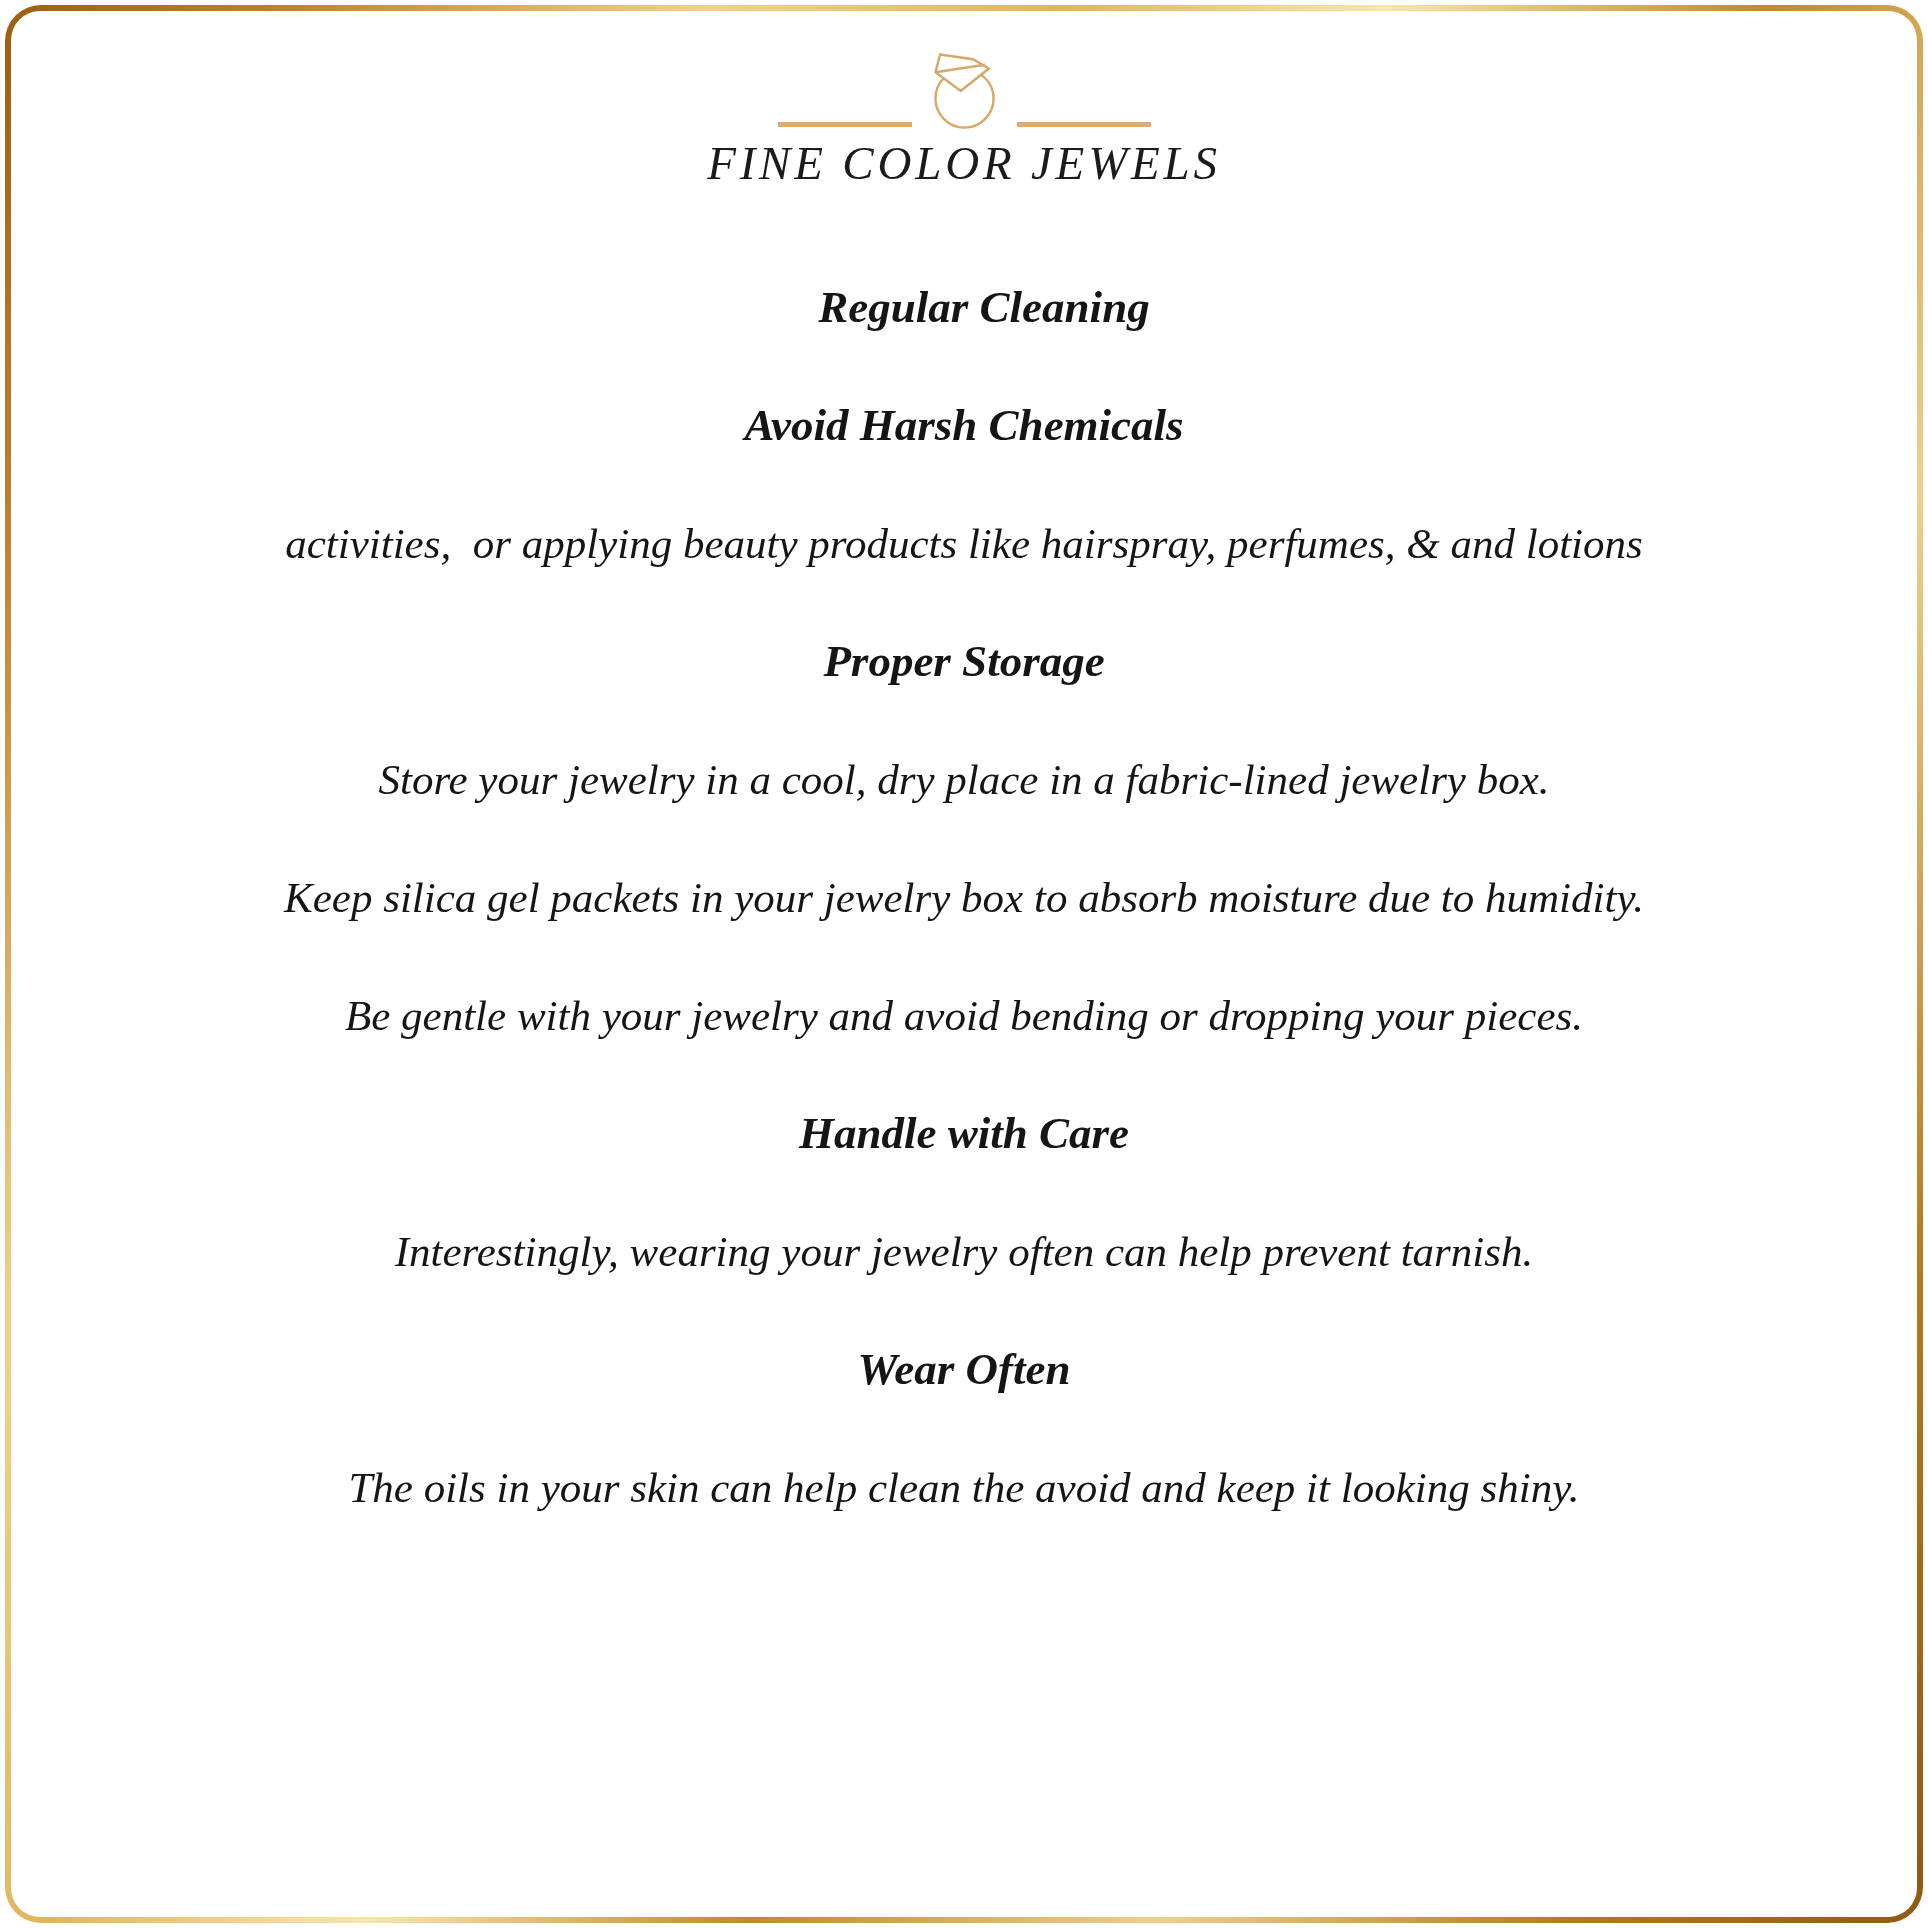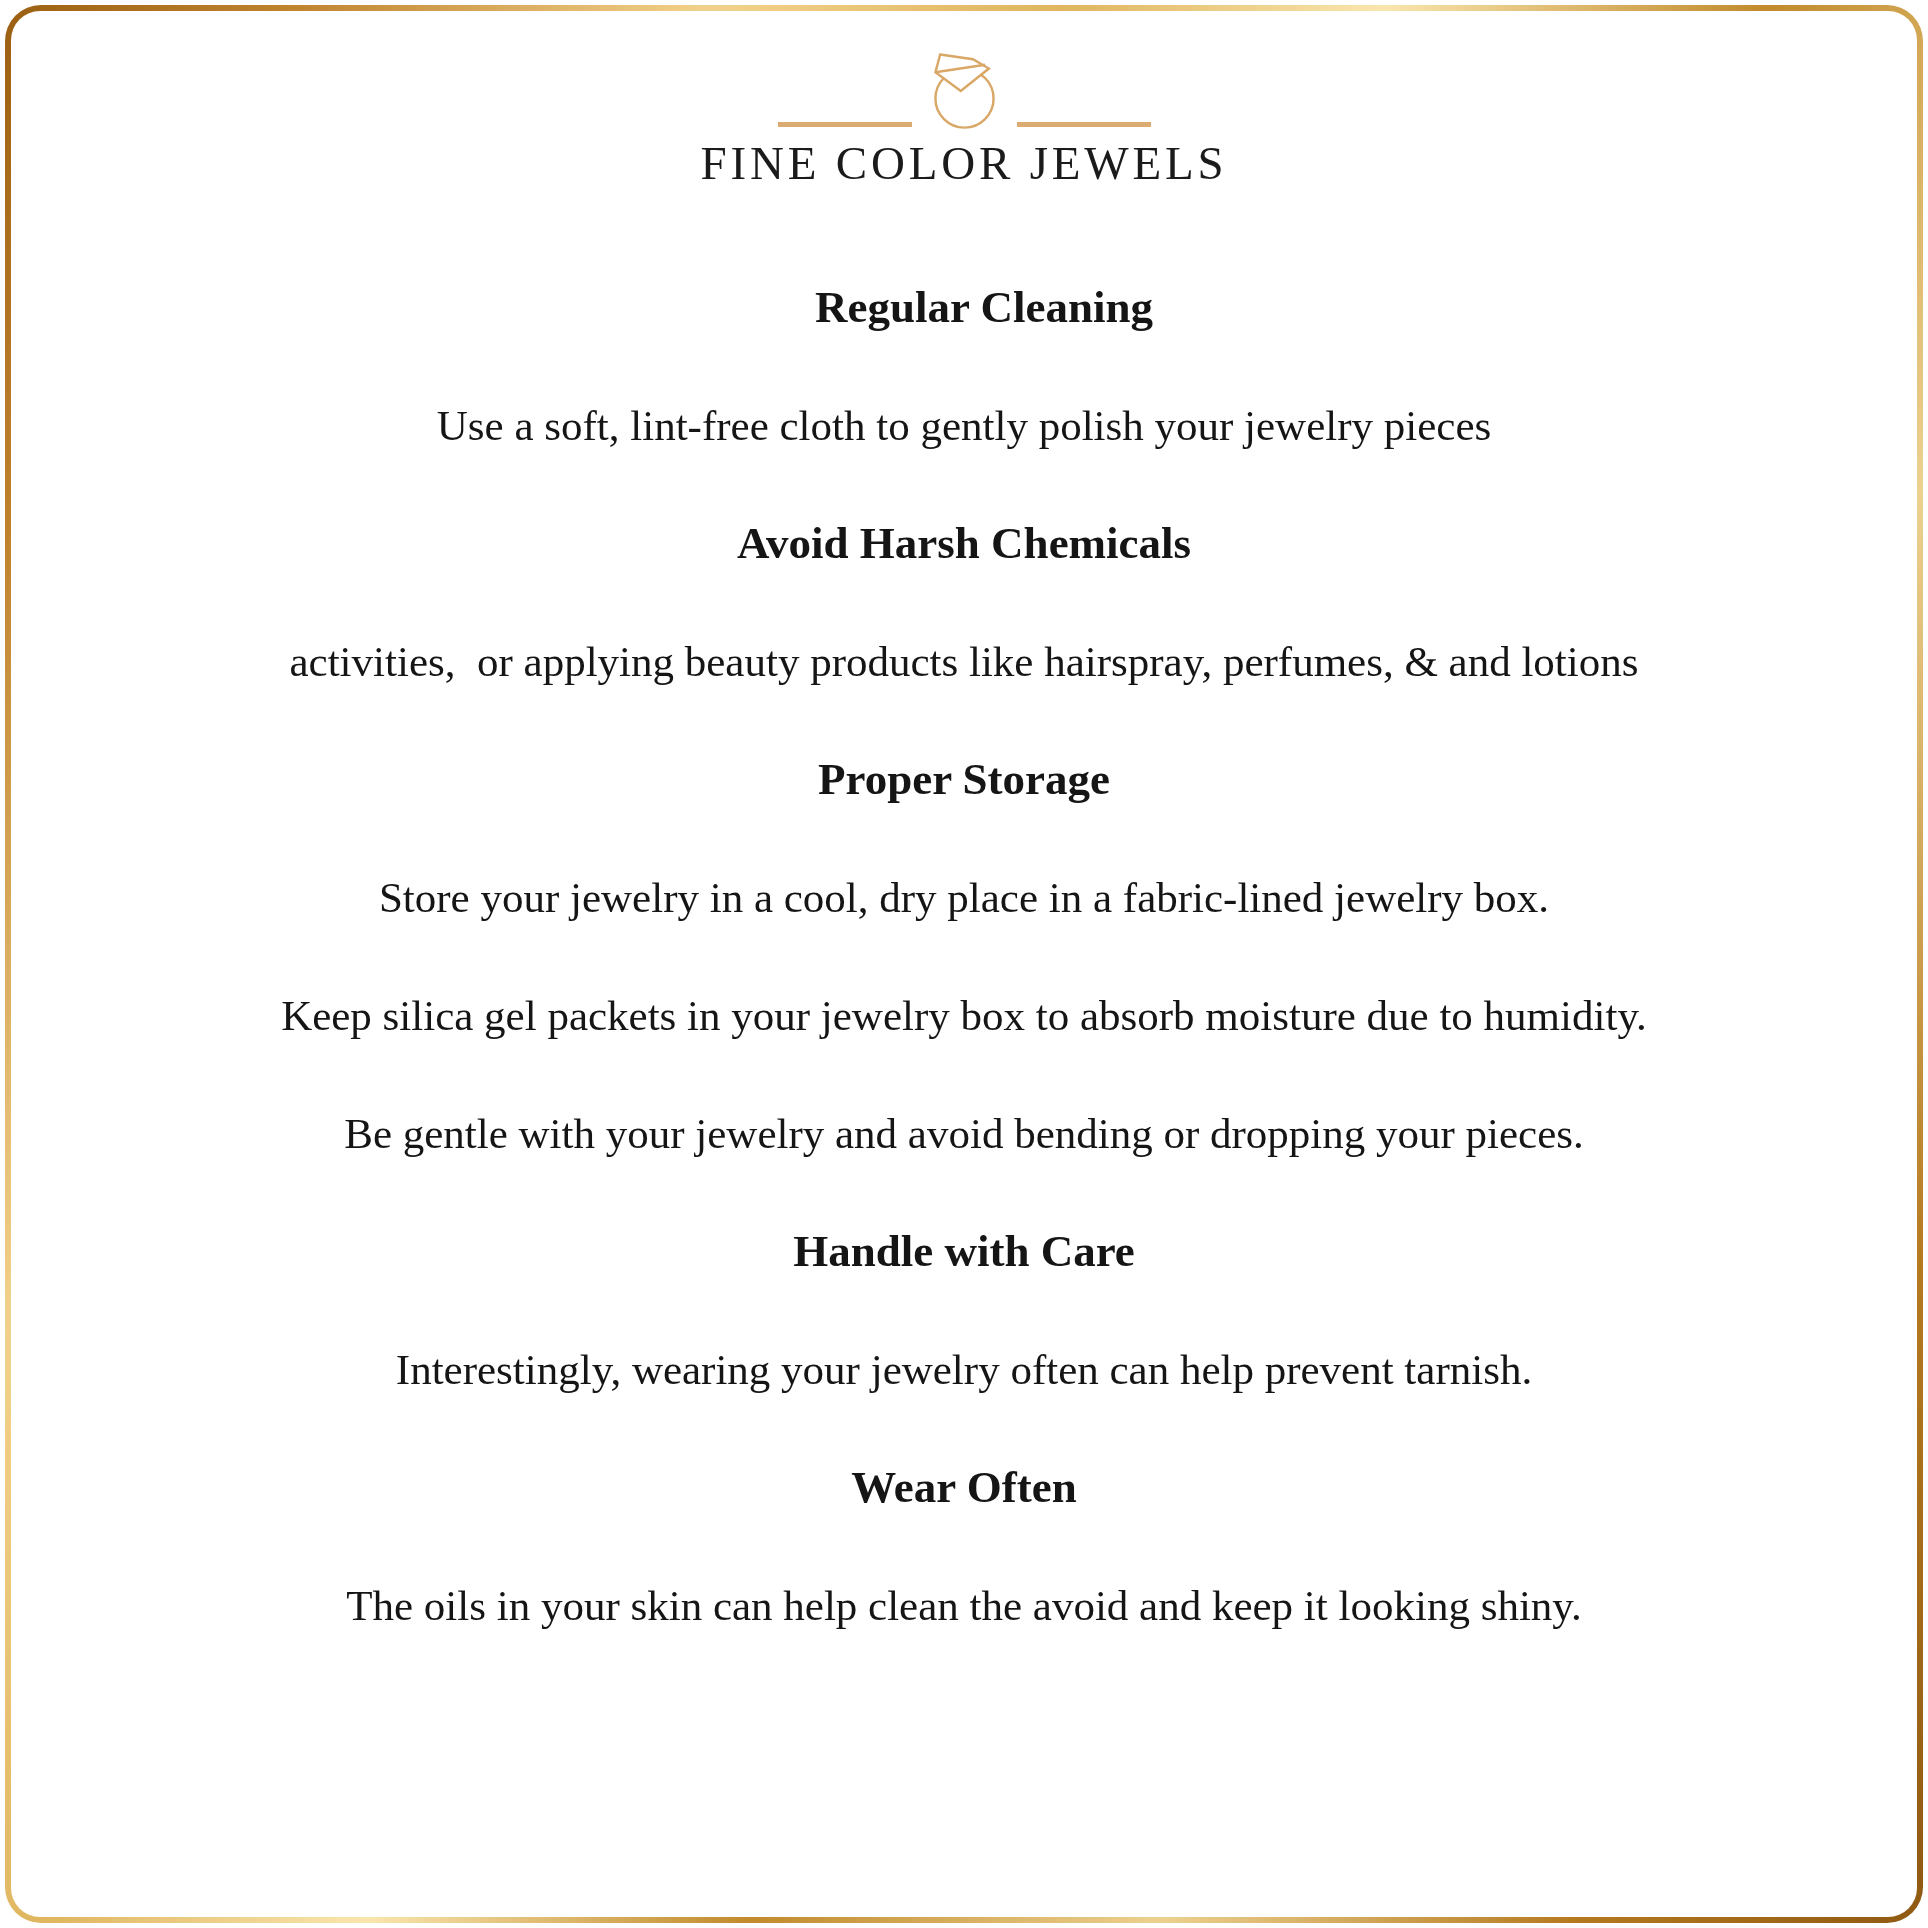--- a/index.html
+++ b/index.html
@@ -7,20 +7,21 @@
     padding: 0;
     background: #ffffff;
     font-family: "Liberation Serif", serif;
   }
   .stage {
     position: relative;
     width: 1928px;
     height: 1928px;
     background: #ffffff;
     overflow: hidden;
+    font-style: italic;
   }
   
   .frame {
     position: absolute;
     inset: 4.7px;
     border-radius: 36px;
     background: linear-gradient(118deg,
       #9b5f13 0%, #c08430 10%, #f2d28b 24%, #dfb55e 36%,
       #f9e6ae 47%, #c18a2c 60%, #ecd18f 74%, #b57a20 88%, #8f5912 100%);
     padding: 6.6px;
@@ -105,21 +106,20 @@
         </svg>
         <div class="logo-rule right"></div>
       </div>
 
       <div class="brand-name">FINE COLOR JEWELS</div>
 
 
       <div class="content">
 
         <div class="line heading first">Regular Cleaning</div>
-        <div class="line body-line">Use a soft, lint-free cloth to gently polish your jewelry pieces</div>
 
         <div class="line heading">Avoid Harsh Chemicals</div>
         <div class="line body-line">activities,  or applying beauty products like hairspray, perfumes, &amp; and lotions</div>
 
         <div class="line heading">Proper Storage</div>
         <div class="line body-line">Store your jewelry in a cool, dry place in a fabric-lined jewelry box.</div>
         <div class="line body-line">Keep silica gel packets in your jewelry box to absorb moisture due to humidity.</div>
 
         <div class="line body-line">Be gentle with your jewelry and avoid bending or dropping your pieces.</div>
         <div class="line heading">Handle with Care</div>

